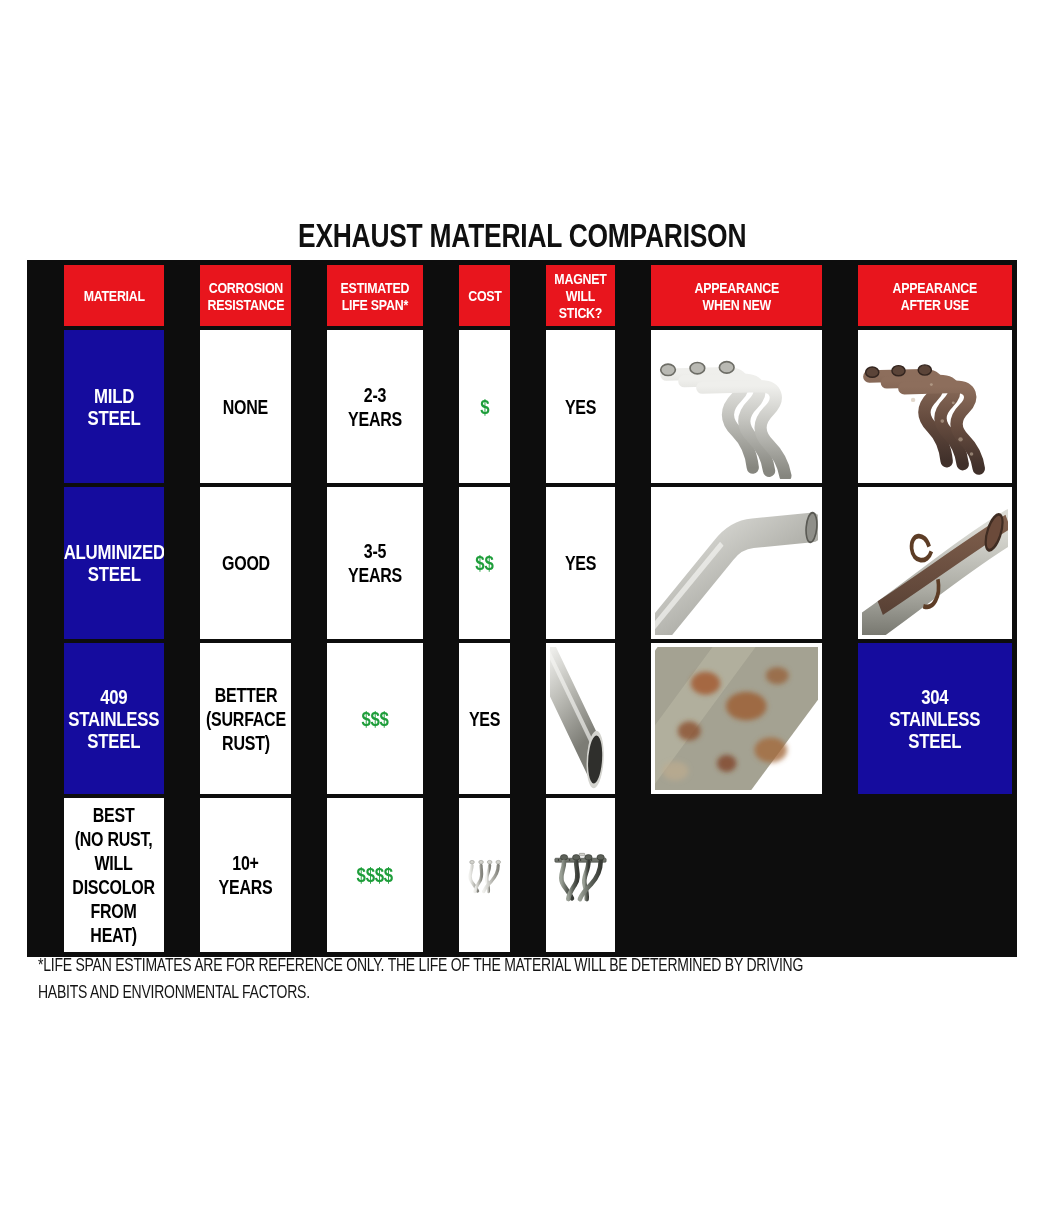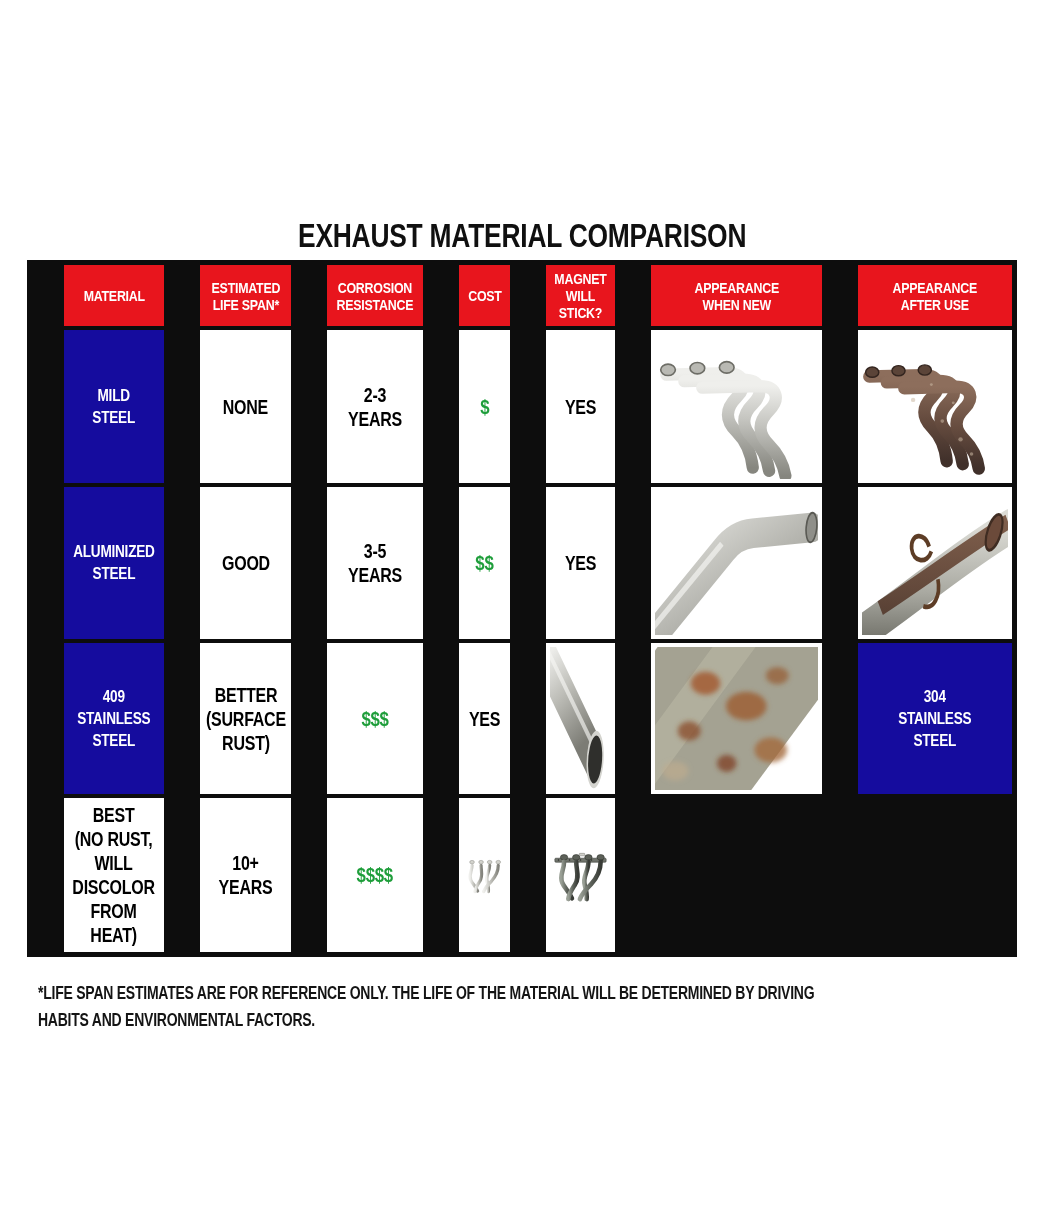--- a/index.html
+++ b/index.html
@@ -10,48 +10,48 @@
   .cd-left{transform-origin:left center;}
   #title{position:absolute;top:219px;left:0;width:1044px;text-align:center;
          font-size:33px;font-weight:bold;color:#101010;line-height:33px;}
   #comp-table{position:absolute;left:27px;top:260px;
       display:grid;
       grid-template-columns:132px 123px 128px 83px 101px 203px 186px;
       grid-template-rows:61px 153px 152px 151px 154px;
       gap:4px;background:#0d0d0d;border:5px solid #0d0d0d;}
   .cell{display:flex;align-items:center;justify-content:center;text-align:center;overflow:hidden;margin-left:32px;}
   .hcell{background:#e8151d;color:#ffffff;font-weight:bold;font-size:15.5px;line-height:17px;}
-  .mcell{background:#150c9e;color:#ffffff;font-weight:bold;font-size:17px;line-height:22px;}
+  .mcell{background:#150c9e;color:#ffffff;font-weight:bold;font-size:21px;line-height:22px;}
   .dcell{background:#ffffff;color:#000000;font-weight:bold;font-size:20px;line-height:24px;}
   .cost{color:#1f9e3b;font-size:21px;}
   .pcell{background:#ffffff;padding:4px;}
   .pcell svg{display:block;width:100%;height:100%;}
   sup.mk{font-size:12px;line-height:0;vertical-align:7px;}
-  #footnotes{position:absolute;left:38px;top:980px;width:990px;
-      font-weight:bold;font-size:17.5px;line-height:26.5px;color:#141414;}
+  #footnotes{position:absolute;left:38px;top:952px;width:990px;
+      font-weight:normal;font-size:17.5px;line-height:26.5px;color:#141414;}
   #footnotes .fnline{white-space:nowrap;}
   .fn-mark{font-size:11px;vertical-align:5px;}
 </style>
 </head>
 <body>
 
 <div id="title"><span class="cd">EXHAUST MATERIAL COMPARISON</span></div>
 
 <div id="comp-table">
 
   <div class="cell hcell">
       <span class="cd">MATERIAL</span>
     </div>
   <div class="cell hcell">
+      <span class="cd">CORROSION
+RESISTANCE</span>
+    </div>
+  <div class="cell hcell">
       <span class="cd">ESTIMATED
 LIFE SPAN*</span>
-    </div>
-  <div class="cell hcell">
-      <span class="cd">CORROSION
-RESISTANCE</span>
     </div>
   <div class="cell hcell">
       <span class="cd">COST</span>
     </div>
   <div class="cell hcell">
       <span class="cd">MAGNET
 WILL STICK?</span>
     </div>
   <div class="cell hcell">
       <span class="cd">APPEARANCE

